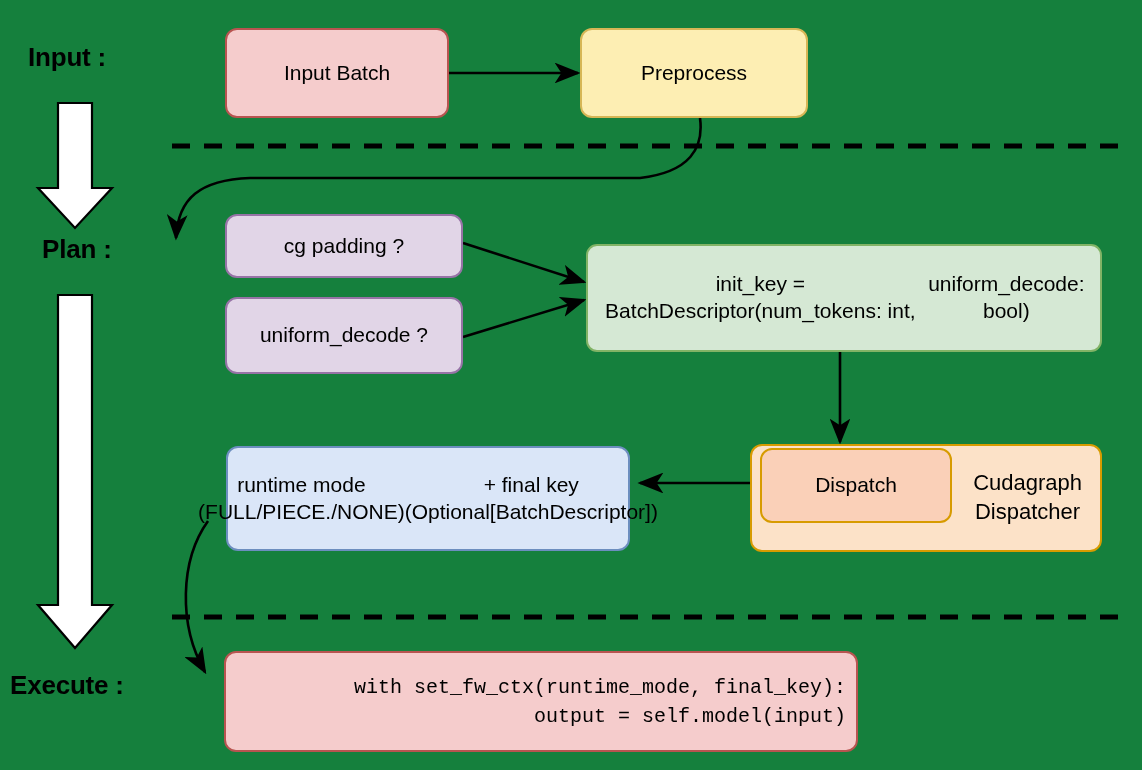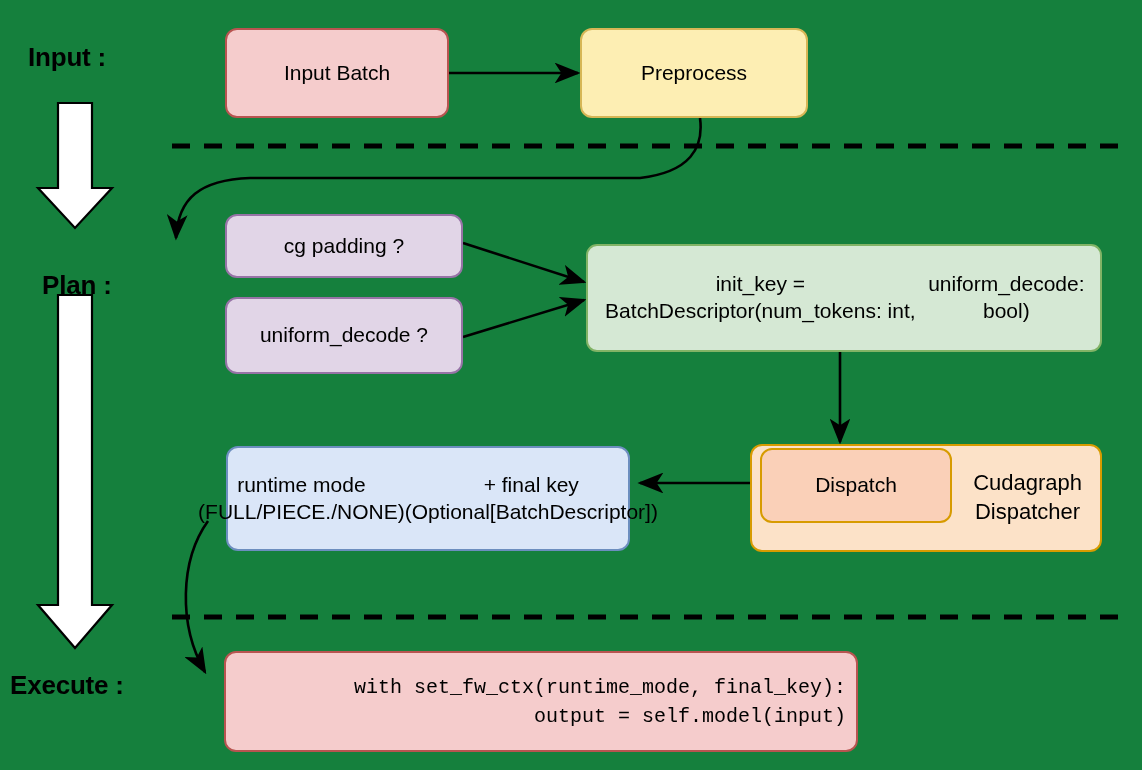--- a/index.html
+++ b/index.html
@@ -128,21 +128,21 @@
     <line x1="463" y1="337" x2="584" y2="300" stroke="#000000" stroke-width="2.6" marker-end="url(#arrowhead)"></line>
 
     <line x1="840" y1="352" x2="840" y2="442" stroke="#000000" stroke-width="2.6" marker-end="url(#arrowhead)"></line>
 
     <line x1="752" y1="483" x2="640" y2="483" stroke="#000000" stroke-width="2.6" marker-end="url(#arrowhead)"></line>
 
     <path d="M208,521 C180,560 178,625 205,672" fill="none" stroke="#000000" stroke-width="2.6" marker-end="url(#arrowhead)"></path>
   </svg>
 
   <div class="stage-label" style="left:28px; top:42px;">Input :</div>
-  <div class="stage-label" style="left:42px; top:234px;margin-top:36px;">Plan :</div>
+  <div class="stage-label" style="left:42px; top:234px;">Plan :</div>
   <div class="stage-label" style="left:10px; top:670px;">Execute :</div>
 
   <div class="node node-pink" style="left:225px; top:28px; width:224px; height:90px;">
     <span>Input Batch</span>
   </div>
 
   <div class="node node-yellow" style="left:580px; top:28px; width:228px; height:90px;align-items:center;">
     <span>Preprocess</span>
   </div>
 

